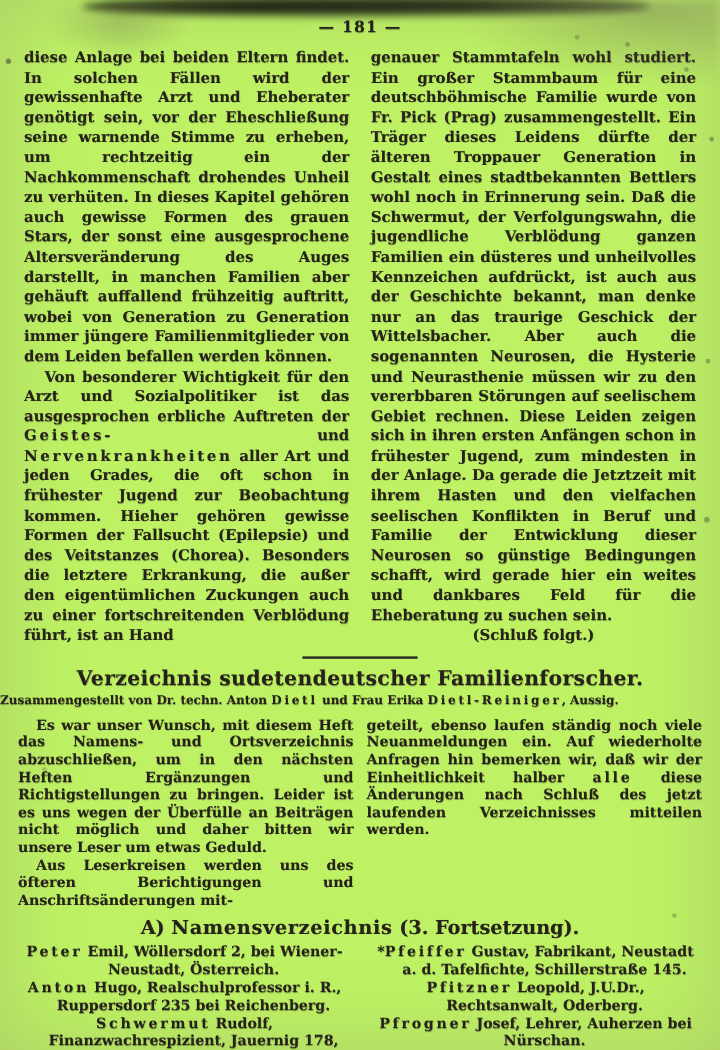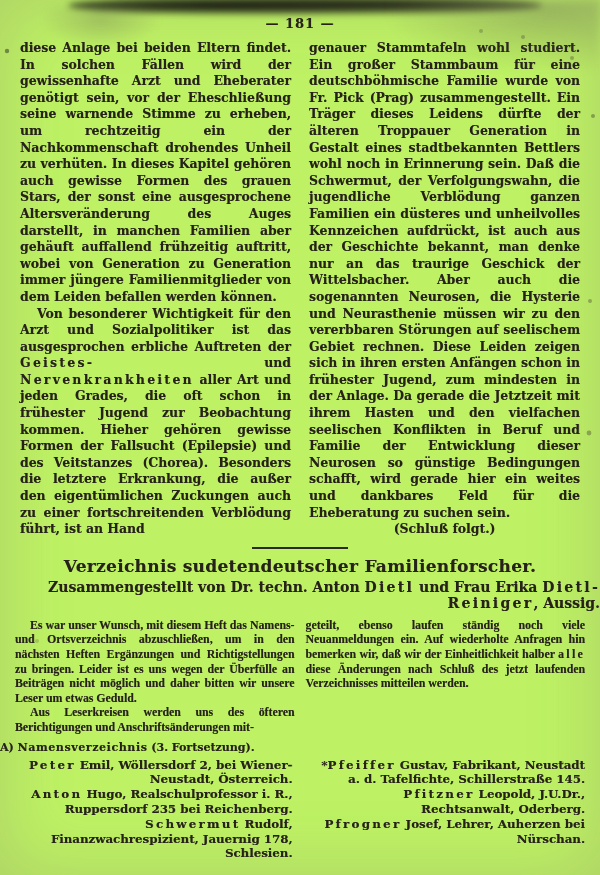--- a/index.html
+++ b/index.html
@@ -51,34 +51,34 @@
   .a1 p{margin:0;}
   .indent{text-indent:17px;}
   .spaced{letter-spacing:2.3px;}
   .closing-line{text-align:center;font-weight:700;}
 
   
   .divider{width:96px;height:2px;background:#2c2823;margin:9px auto 7px auto;}
 
   
   .heading{margin:4px 0 3px 0;text-align:center;font-size:17px;font-weight:800;letter-spacing:.3px;}
-  .byline{text-align:right;font-size:14px;font-weight:700;}
+  .byline{text-align:left;font-size:10px;font-weight:700;}
 
   
   .a2{margin-top:7px;font-size:11.8px;line-height:14.6px;font-weight:700;text-align:justify;}
-  .a2 .cols{padding:0 15px;gap:11px;font-family:Liberation Serif, serif;}
+  .a2 .cols{padding:0 15px;gap:11px;}
   .a2 p{margin:0;}
   .indent2{text-indent:15px;}
 
   
-  .section-header{margin:6px 0 4px 0;text-align:left;font-size:11px;font-weight:700;}
+  .section-header{margin:6px 0 4px 0;text-align:center;font-size:16px;font-weight:700;}
   .section-title{font-weight:800;letter-spacing:.6px;}
   .directory{font-size:11.8px;line-height:14.4px;font-weight:700;}
   .directory .cols{padding:0 15px;gap:15px;}
-  .entry{padding-left:15px;text-indent:-15px;margin:0 0 1px 0;text-align:right;}
+  .entry{padding-left:15px;text-indent:-15px;margin:0 0 1px 0;text-align:center;}
   .sp-name{letter-spacing:2.3px;}
 </style>
 </head>
 <body>
 
 <div class="page">
 
   <div class="smudge-band"></div>
   <div class="smudge-haze"></div>
   <div class="smudge-left"></div>

